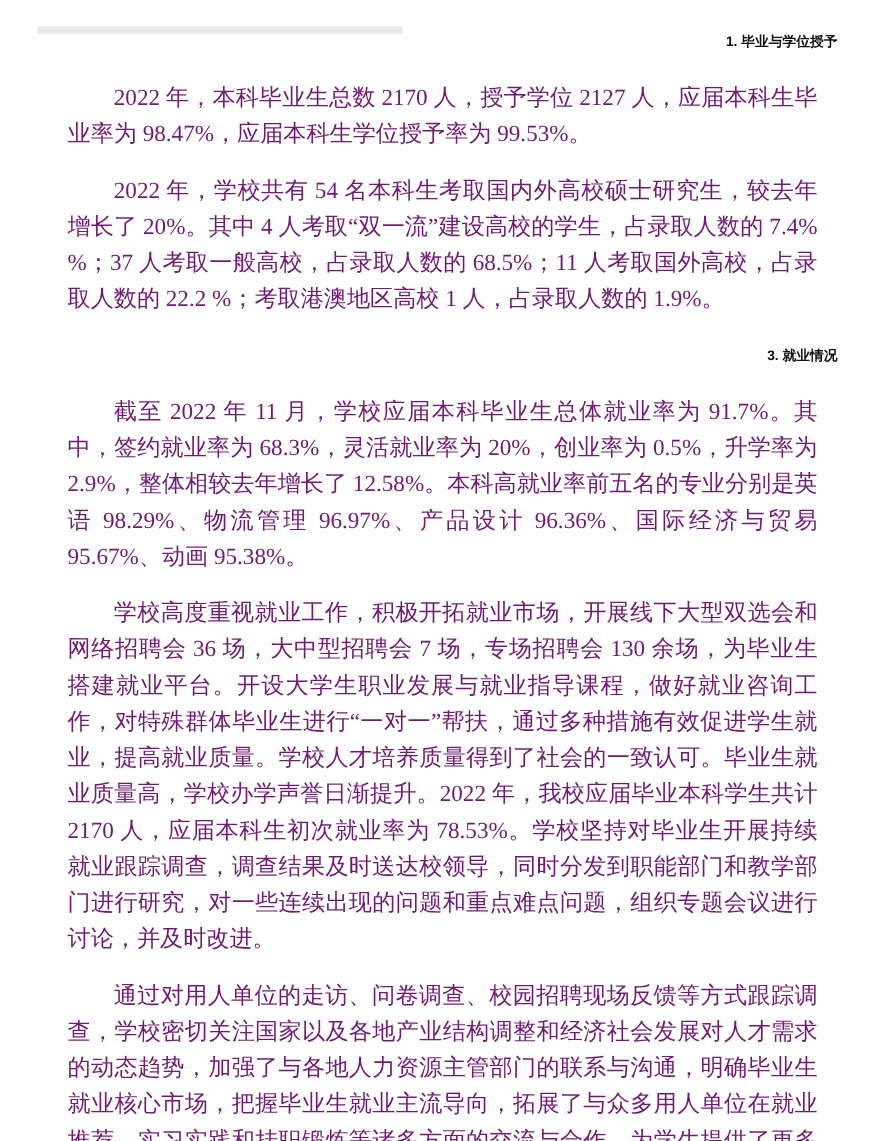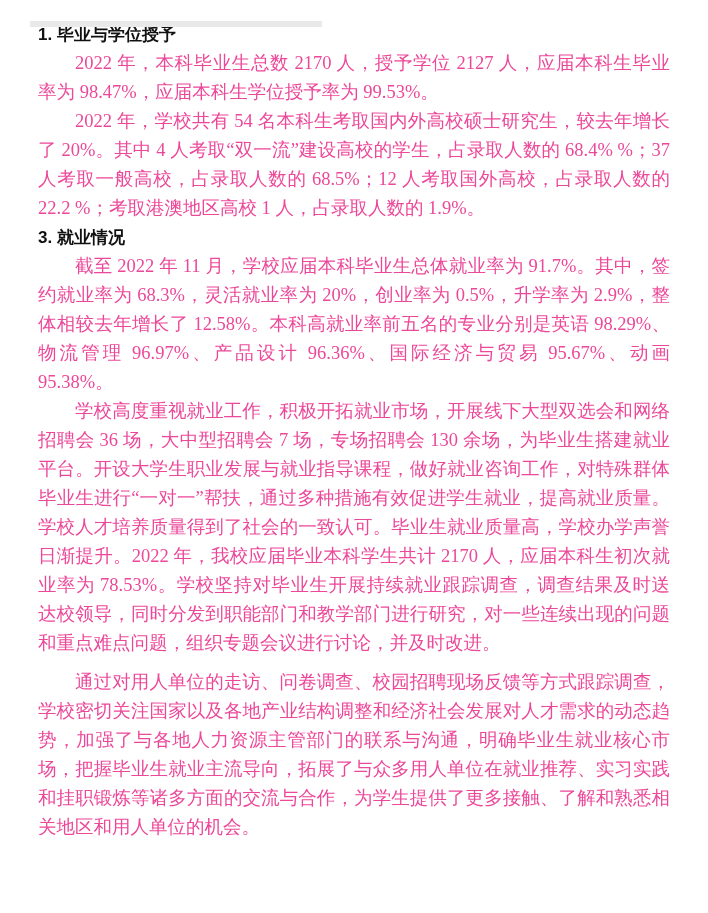--- a/index.html
+++ b/index.html
@@ -33,52 +33,53 @@
     font-weight: bold;
     font-size: 21px;
     line-height: 30px;
     margin: 0 0 14px 0;
     color: #111111;
     letter-spacing: 0.5px;
   }
   h2.sec-head {
     font-family: "Liberation Sans", "DejaVu Sans", sans-serif;
     font-weight: bold;
-    font-size: 17px;
+    font-size: 11px;
     line-height: 29px;
     margin: 0;
     color: #111111;
+    text-align: right;
   }
   p.body-para {
     font-family: "Liberation Serif", "DejaVu Serif", serif;
     font-size: 18.5px;
     line-height: 29px;
-    margin: 0;
+    margin: 16px;
     text-indent: 2em;
     text-align: justify;
-    color: #ec4899;
+    color: #701a75;
   }
   p.body-para.gap-before {
     margin-top: 10px;
   }
 </style>
 </head>
 <body>
 
 <div class="doc">
 
   <div class="artifact-strip"></div>
 
 
   <h2 class="sec-head">1. 毕业与学位授予</h2>
 
   <p class="body-para">2022 年，本科毕业生总数 2170 人，授予学位 2127 人，应届本科生毕业率为 98.47%，应届本科生学位授予率为 99.53%。</p>
 
 
-  <p class="body-para">2022 年，学校共有 54 名本科生考取国内外高校硕士研究生，较去年增长了 20%。其中 4 人考取“双一流”建设高校的学生，占录取人数的 68.4% %；37 人考取一般高校，占录取人数的 68.5%；12 人考取国外高校，占录取人数的 22.2 %；考取港澳地区高校 1 人，占录取人数的 1.9%。</p>
+  <p class="body-para">2022 年，学校共有 54 名本科生考取国内外高校硕士研究生，较去年增长了 20%。其中 4 人考取“双一流”建设高校的学生，占录取人数的 7.4% %；37 人考取一般高校，占录取人数的 68.5%；11 人考取国外高校，占录取人数的 22.2 %；考取港澳地区高校 1 人，占录取人数的 1.9%。</p>
 
   <h2 class="sec-head">3. 就业情况</h2>
 
   <p class="body-para">截至 2022 年 11 月，学校应届本科毕业生总体就业率为 91.7%。其中，签约就业率为 68.3%，灵活就业率为 20%，创业率为 0.5%，升学率为 2.9%，整体相较去年增长了 12.58%。本科高就业率前五名的专业分别是英语 98.29%、物流管理 96.97%、产品设计 96.36%、国际经济与贸易 95.67%、动画 95.38%。</p>
 
   <p class="body-para">学校高度重视就业工作，积极开拓就业市场，开展线下大型双选会和网络招聘会 36 场，大中型招聘会 7 场，专场招聘会 130 余场，为毕业生搭建就业平台。开设大学生职业发展与就业指导课程，做好就业咨询工作，对特殊群体毕业生进行“一对一”帮扶，通过多种措施有效促进学生就业，提高就业质量。学校人才培养质量得到了社会的一致认可。毕业生就业质量高，学校办学声誉日渐提升。2022 年，我校应届毕业本科学生共计 2170 人，应届本科生初次就业率为 78.53%。学校坚持对毕业生开展持续就业跟踪调查，调查结果及时送达校领导，同时分发到职能部门和教学部门进行研究，对一些连续出现的问题和重点难点问题，组织专题会议进行讨论，并及时改进。</p>
 
   <p class="body-para gap-before">通过对用人单位的走访、问卷调查、校园招聘现场反馈等方式跟踪调查，学校密切关注国家以及各地产业结构调整和经济社会发展对人才需求的动态趋势，加强了与各地人力资源主管部门的联系与沟通，明确毕业生就业核心市场，把握毕业生就业主流导向，拓展了与众多用人单位在就业推荐、实习实践和挂职锻炼等诸多方面的交流与合作，为学生提供了更多接触、了解和熟悉相关地区和用人单位的机会。</p>
 
 </div>

